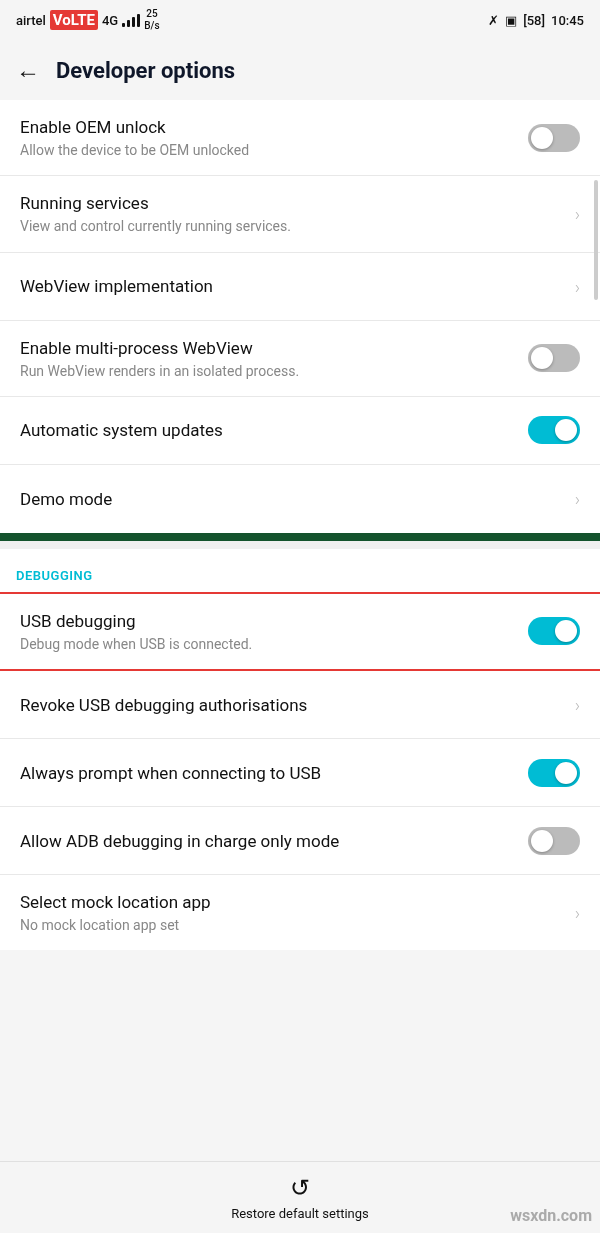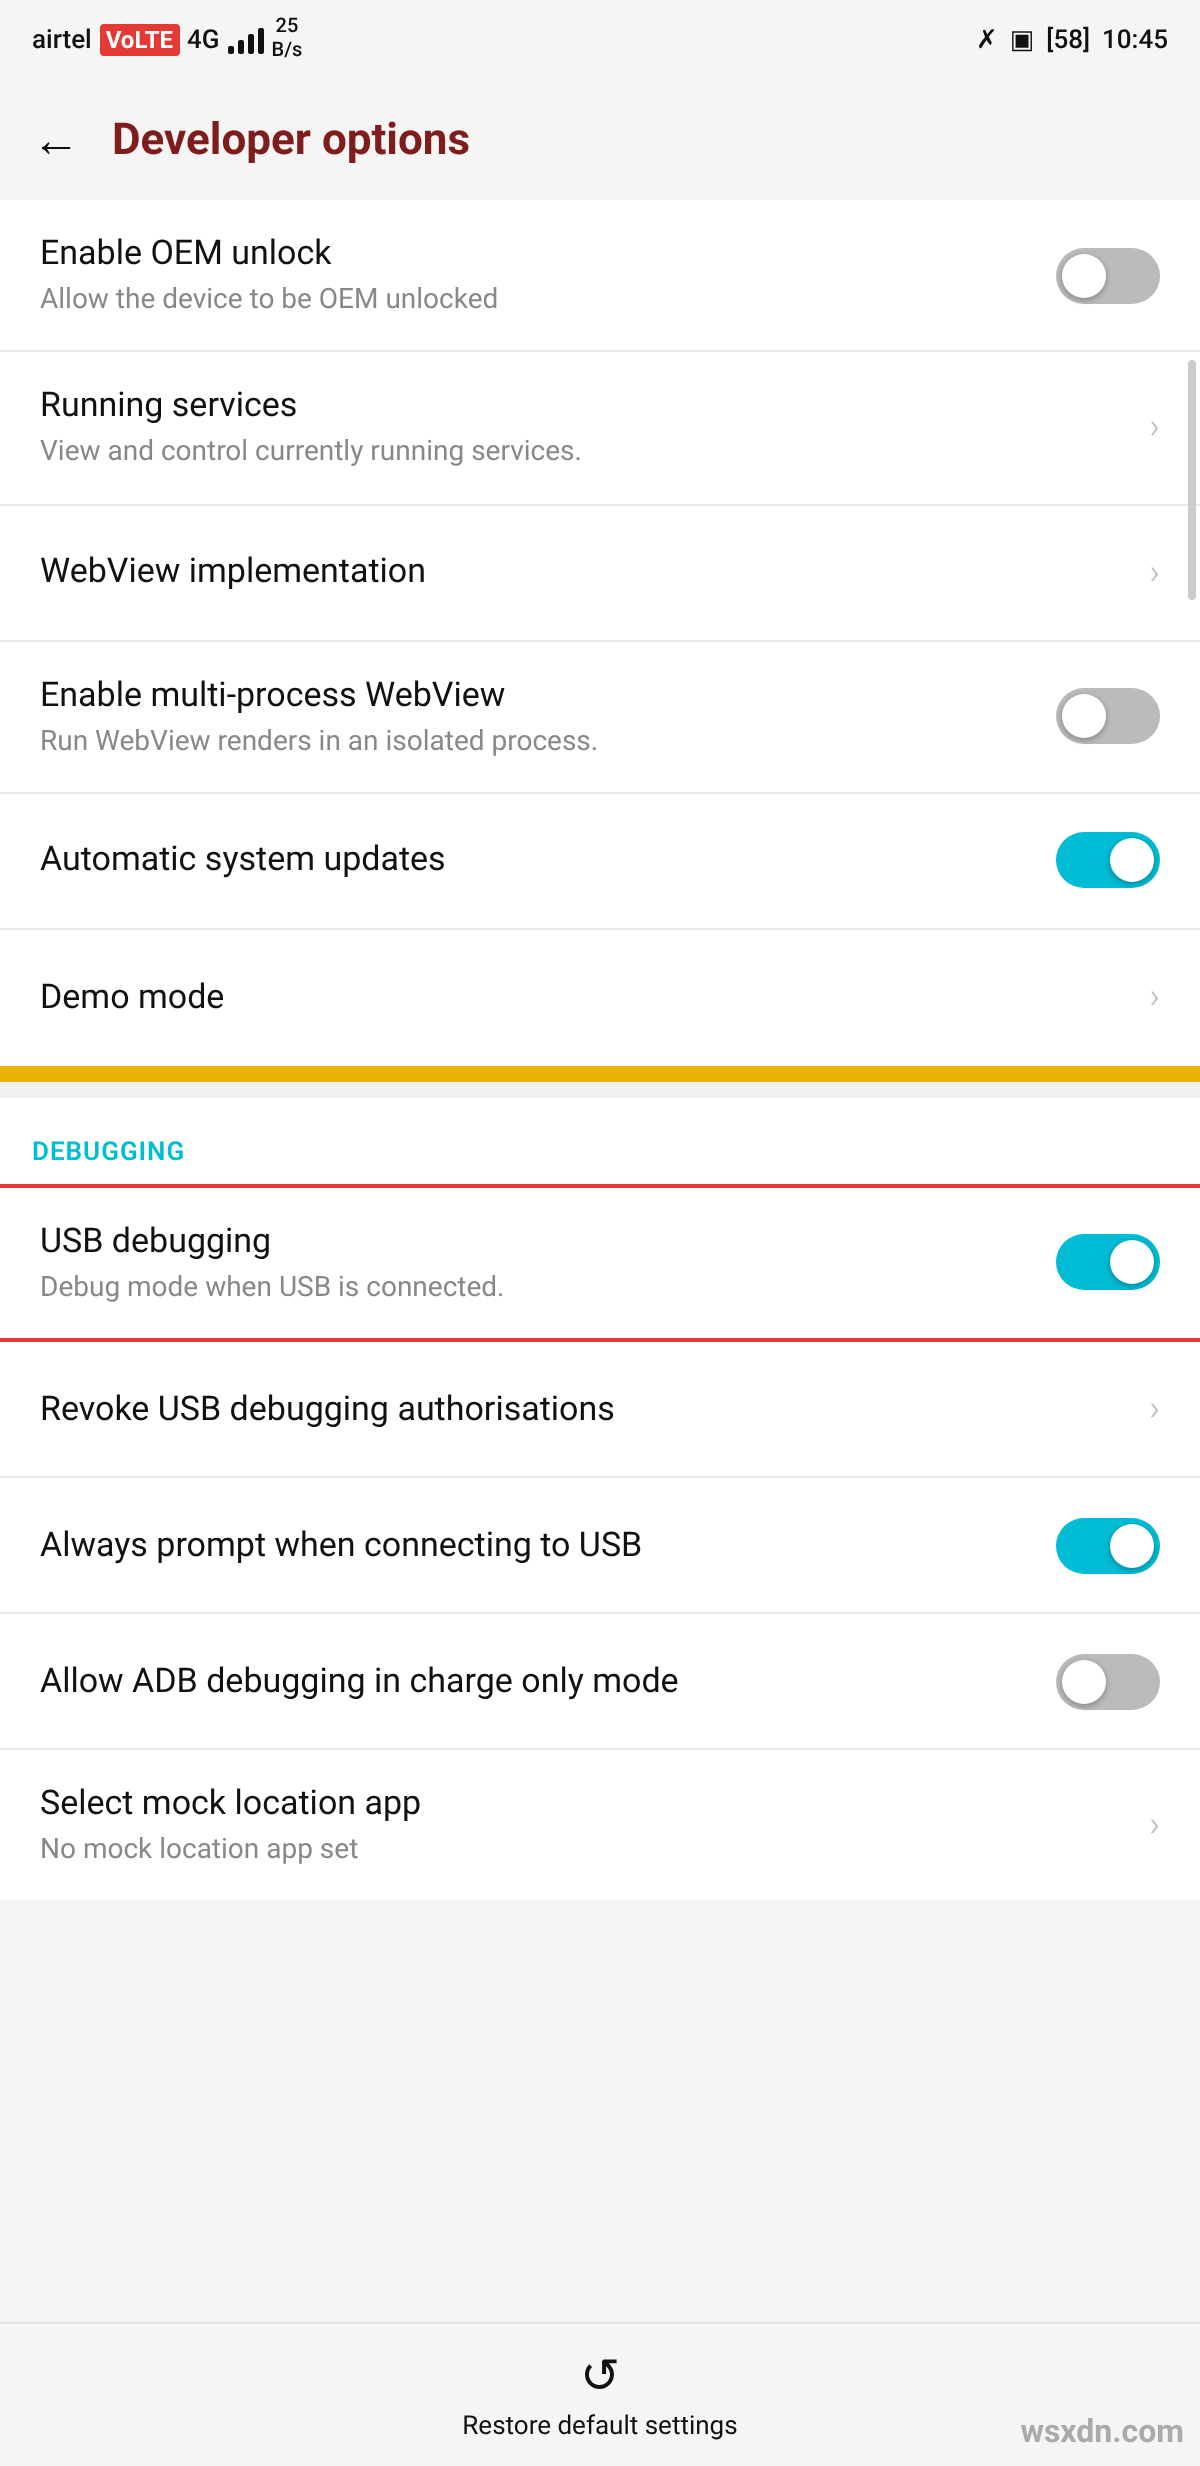--- a/index.html
+++ b/index.html
@@ -33,21 +33,21 @@
       display: flex;
       align-items: center;
       gap: 6px;
       font-size: 13px;
       font-weight: 500;
       color: #111;
     }
     .volte-badge {
       background: #e53935;
       color: white;
-      font-size: 12px;
+      font-size: 15px;
       font-weight: 700;
       padding: 1px 3px;
       border-radius: 2px;
     }
     .signal-bars {
       display: flex;
       align-items: flex-end;
       gap: 2px;
       height: 14px;
     }
@@ -73,26 +73,26 @@
       gap: 16px;
     }
     .back-arrow {
       font-size: 24px;
       color: #111;
       cursor: pointer;
     }
     .header-title {
       font-size: 22px;
       font-weight: 700;
-      color: #7f1d1d;
+      color: #0f172a;
     }
 
     
     .content {
-      background: #eab308;
+      background: #14532d;
     }
 
     .settings-section {
       background: #ffffff;
       margin-bottom: 8px;
     }
 
     .settings-item {
       display: flex;
       align-items: center;

